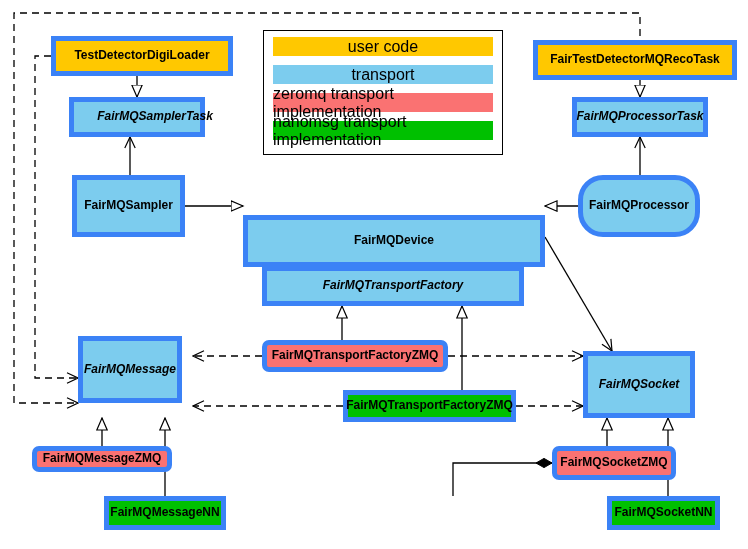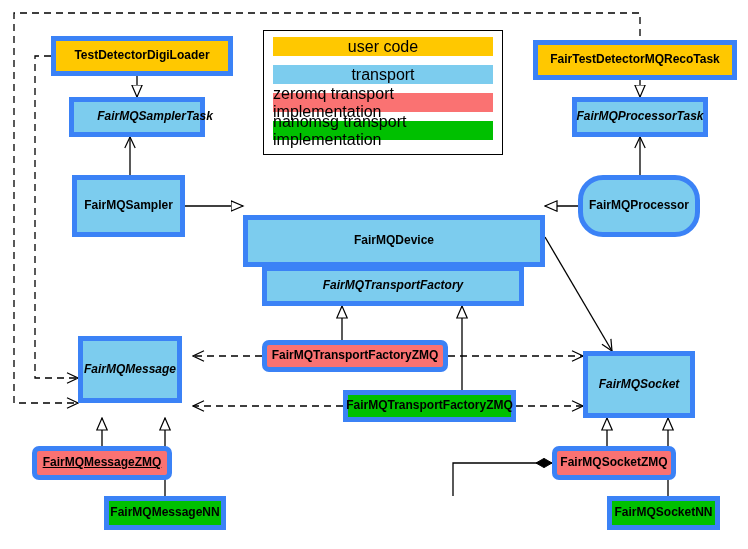--- a/index.html
+++ b/index.html
@@ -139,21 +139,21 @@
   </div>
 
   <div class="node framework abstract" style="left:78px;top:336px;width:104px;height:67px;">
     <span>FairMQMessage</span>
   </div>
 
   <div class="node framework abstract" style="left:583px;top:351px;width:112px;height:67px;">
     <span>FairMQSocket</span>
   </div>
 
-  <div class="node zmq" style="left:32px;top:446px;width:140px;height:34px;text-decoration:underline;">
+  <div class="node zmq" style="left:32px;top:446px;width:140px;height:26px;">
     <span>FairMQMessageZMQ</span>
   </div>
 
   <div class="node nn" style="left:104px;top:496px;width:122px;height:34px;">
     <span>FairMQMessageNN</span>
   </div>
 
   <div class="node zmq" style="left:552px;top:446px;width:124px;height:34px;">
     <span>FairMQSocketZMQ</span>
   </div>

